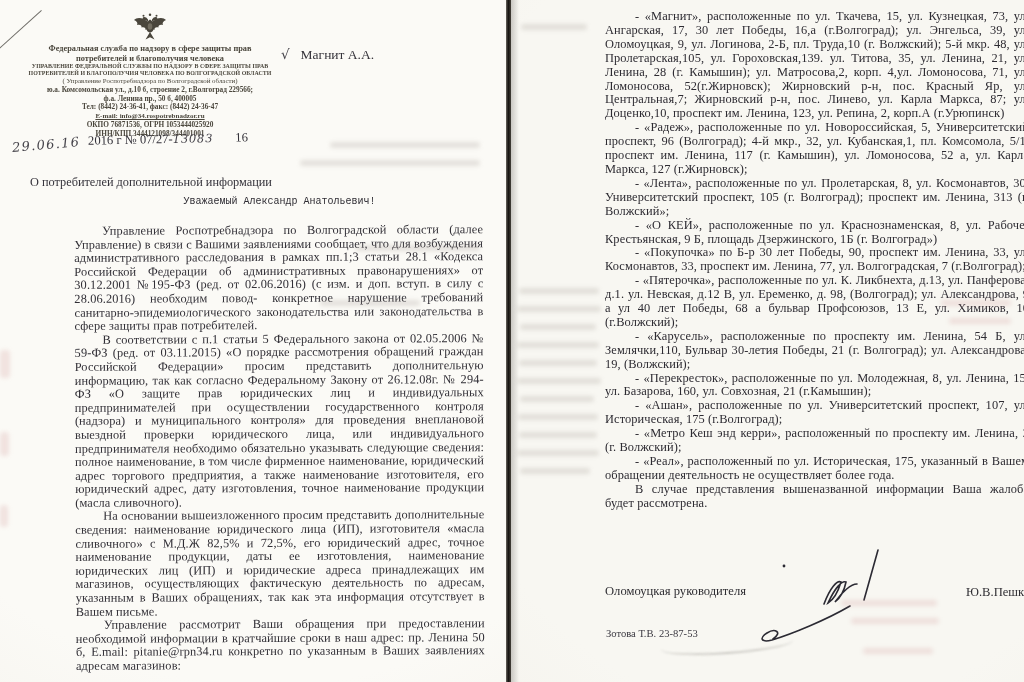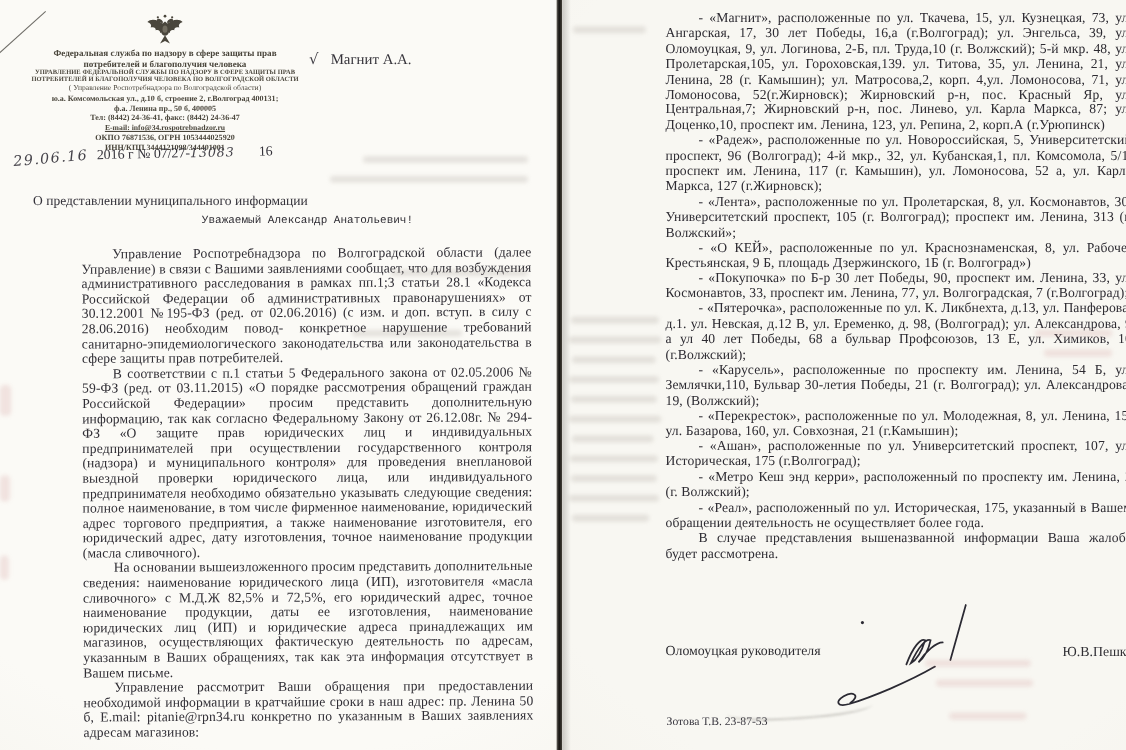--- a/index.html
+++ b/index.html
@@ -34,21 +34,21 @@
   
   .body1{position:absolute;left:75px;top:224px;width:409px;font-size:12.4px;line-height:13.6px;text-align:justify;letter-spacing:.1px;color:#312f36;transform:rotate(-.25deg);}
   .body1 p{margin:0;text-indent:28px;}
   .body2{position:absolute;left:94px;top:10px;width:424px;font-size:12.4px;line-height:13.9px;text-align:justify;letter-spacing:.1px;color:#2d2b32;}
   .body2 p{margin:0;text-indent:30px;}
 
   
   .sig-title{position:absolute;left:94px;top:584px;font-size:12.6px;}
   .sig-name{position:absolute;left:455px;top:585px;font-size:12.6px;white-space:nowrap;}
   .signature-svg{position:absolute;left:243px;top:548px;}
-  .executor{position:absolute;left:95px;top:628px;font-size:10.6px;color:#3a3840;margin-top:23px;}
+  .executor{position:absolute;left:95px;top:628px;font-size:10.6px;color:#3a3840;}
 
   
   .corner-line{position:absolute;left:-16px;top:32px;width:66px;height:1px;background:#6f6d68;transform:rotate(-42deg);}
   .bleed{position:absolute;border-radius:4px;filter:blur(2px);}
   .b-gray{background:rgba(140,130,118,.20);}
   .b-pink{background:rgba(205,140,140,.22);}
   .curve-artifact{position:absolute;left:150px;top:636px;width:132px;height:16px;border-bottom:2px solid rgba(100,95,90,.30);border-radius:0 0 60% 60%;filter:blur(1px);transform:rotate(-4deg);}
 </style>
 </head>
 <body>
@@ -71,39 +71,39 @@
           <path d="M34 15 C40.5 19 43 27 40.5 36 C38.5 42.5 29.5 42.5 27.5 36 C25 27 27.5 19 34 15 Z"></path>
           <path d="M34 40 L25 55 L34 50.5 L43 55 Z"></path>
           <ellipse cx="34" cy="29" rx="4.5" ry="6.5" fill="#726d60"></ellipse>
         </g>
       </svg>
       <div class="lh-agency">Федеральная служба по надзору в сфере защиты прав</div>
       <div class="lh-agency">потребителей и благополучия человека</div>
       <div class="lh-dept">УПРАВЛЕНИЕ ФЕДЕРАЛЬНОЙ СЛУЖБЫ ПО НАДЗОРУ В СФЕРЕ ЗАЩИТЫ ПРАВ</div>
       <div class="lh-dept">ПОТРЕБИТЕЛЕЙ И БЛАГОПОЛУЧИЯ ЧЕЛОВЕКА ПО ВОЛГОГРАДСКОЙ ОБЛАСТИ</div>
       <div class="lh-paren">( Управление Роспотребнадзора  по Волгоградской области)</div>
-      <div class="lh-addr">ю.а. Комсомольская ул., д.10 б, строение 2, г.Волгоград 400131;</div>
+      <div class="lh-addr">ю.а. Комсомольская ул., д.10 б, строение 2, г.Волгоград 229566;</div>
       <div class="lh-addr">ф.а. Ленина пр., 50 б, 400005</div>
       <div class="lh-phone">Тел: (8442) 24-36-41, факс: (8442) 24-36-47</div>
       <div class="lh-email">E-mail: info@34.rospotrebnadzor.ru</div>
       <div class="lh-okpo">ОКПО 76871536, ОГРН 1053444025920</div>
       <div class="lh-inn">ИНН/КПП 3444121098/344401001</div>
     </div>
 
     <div class="recipient">
       <span class="check">√</span><span>Магнит А.А.</span>
     </div>
 
     <div class="hand hand-date">29.06.16</div>
 
     <div class="refline">
       <span>2016 г № 07/27-</span><span class="hand">13083</span><span class="page-mark">16</span>
     </div>
 
-    <div class="subject">О представлении муниципального информации</div>
+    <div class="subject">О потребителей дополнительной информации</div>
     <div class="salutation">Уважаемый Александр Анатольевич!</div>
 
     <div class="body1">
       <p>Управление Роспотребнадзора по Волгоградской области (далее Управление) в связи с Вашими заявлениями сообщает, что для возбуждения административного расследования в рамках пп.1;3 статьи 28.1 «Кодекса Российской Федерации об административных правонарушениях» от 30.12.2001 №195-ФЗ (ред. от 02.06.2016) (с изм. и доп. вступ. в силу с 28.06.2016) необходим повод- конкретное нарушение требований санитарно-эпидемиологического законодательства или законодательства в сфере защиты прав потребителей.</p>
         <p>В соответствии с п.1 статьи 5 Федерального закона от 02.05.2006 № 59-ФЗ (ред. от 03.11.2015) «О порядке рассмотрения обращений граждан Российской Федерации» просим представить дополнительную информацию, так как согласно  Федеральному Закону от 26.12.08г. № 294-ФЗ «О защите прав юридических лиц и индивидуальных предпринимателей при осуществлении государственного контроля (надзора) и муниципального контроля» для проведения внеплановой выездной проверки юридического лица, или  индивидуального предпринимателя  необходимо обязательно указывать следующие сведения: полное наименование, в том числе фирменное наименование, юридический адрес торгового предприятия, а также наименование изготовителя, его юридический адрес, дату изготовления, точное наименование продукции (масла сливочного).</p>
         <p>На основании вышеизложенного просим представить дополнительные сведения: наименование юридического лица (ИП), изготовителя «масла сливочного» с М.Д.Ж 82,5% и 72,5%, его юридический адрес, точное наименование продукции, даты ее изготовления, наименование юридических лиц (ИП) и юридические адреса принадлежащих им магазинов, осуществляющих фактическую деятельность по адресам, указанным в Ваших обращениях, так как эта информация отсутствует в Вашем письме.</p>
         <p>Управление рассмотрит Ваши обращения при предоставлении необходимой информации в кратчайшие сроки в наш адрес: пр. Ленина 50 б, E.mail: pitanie@rpn34.ru конкретно по указанным в Ваших заявлениях адресам магазинов:</p>
     </div>
 
     <div class="bleed b-gray" style="left:330px;top:142px;width:150px;height:6px;"></div>

